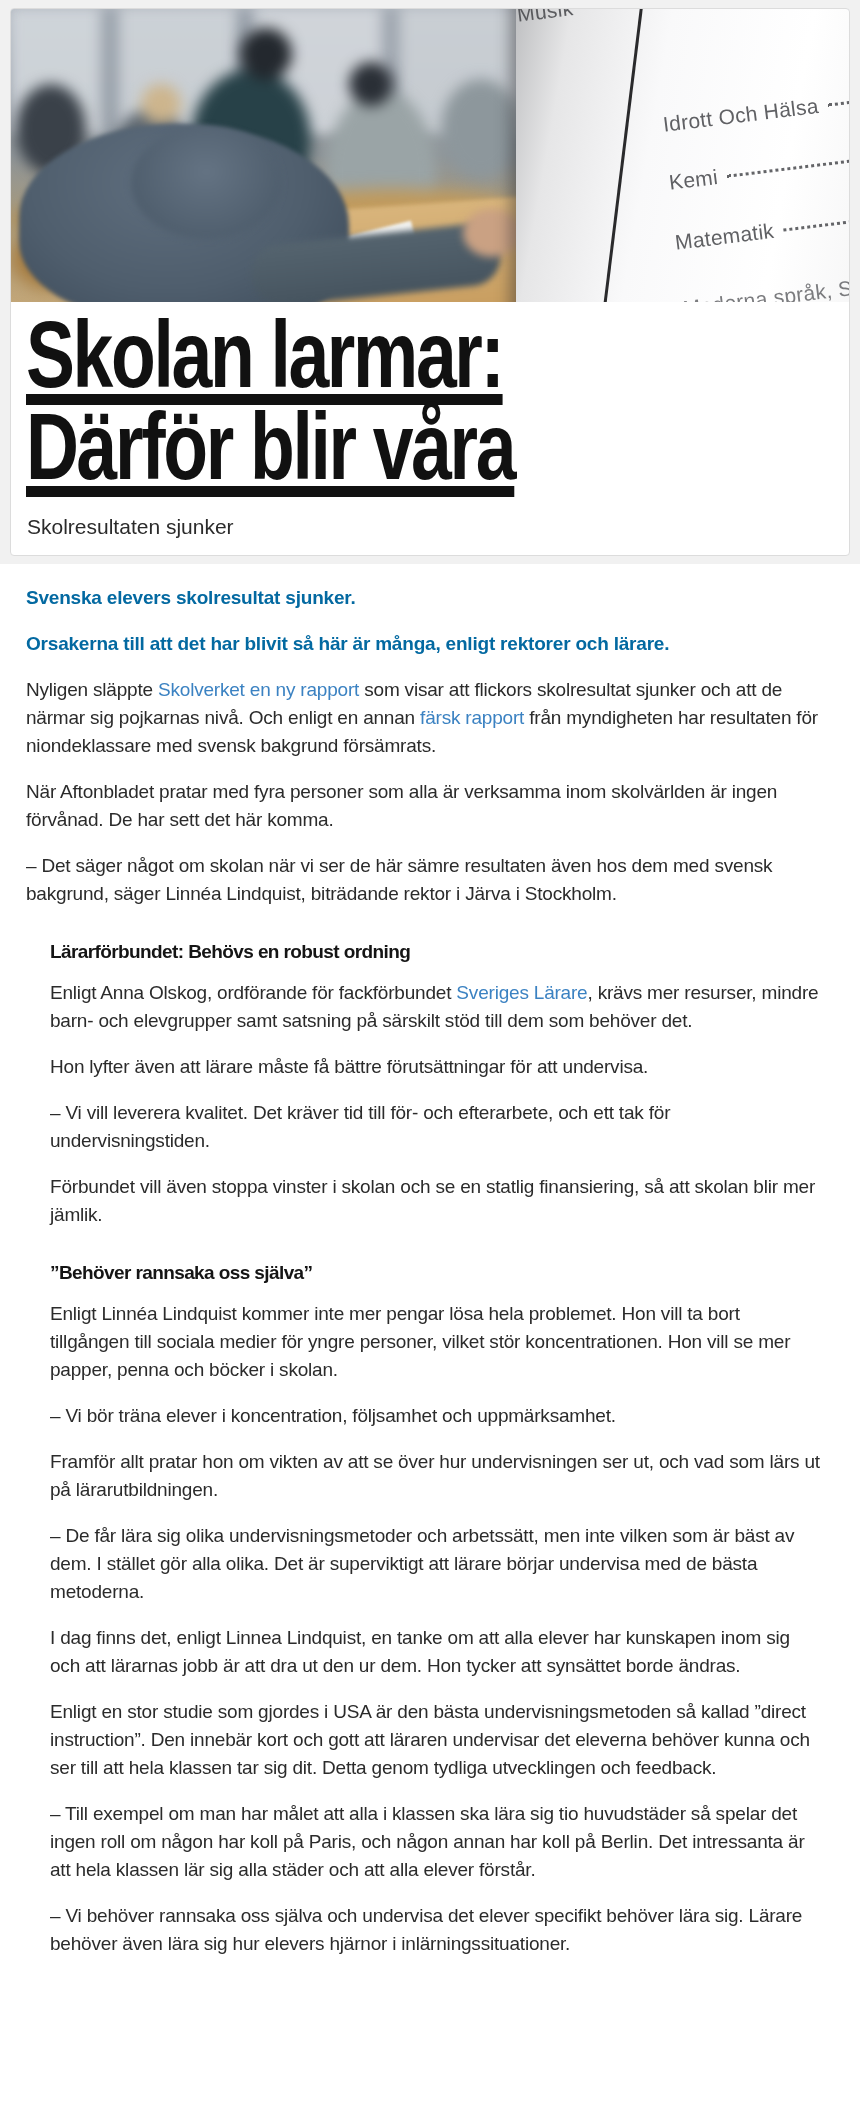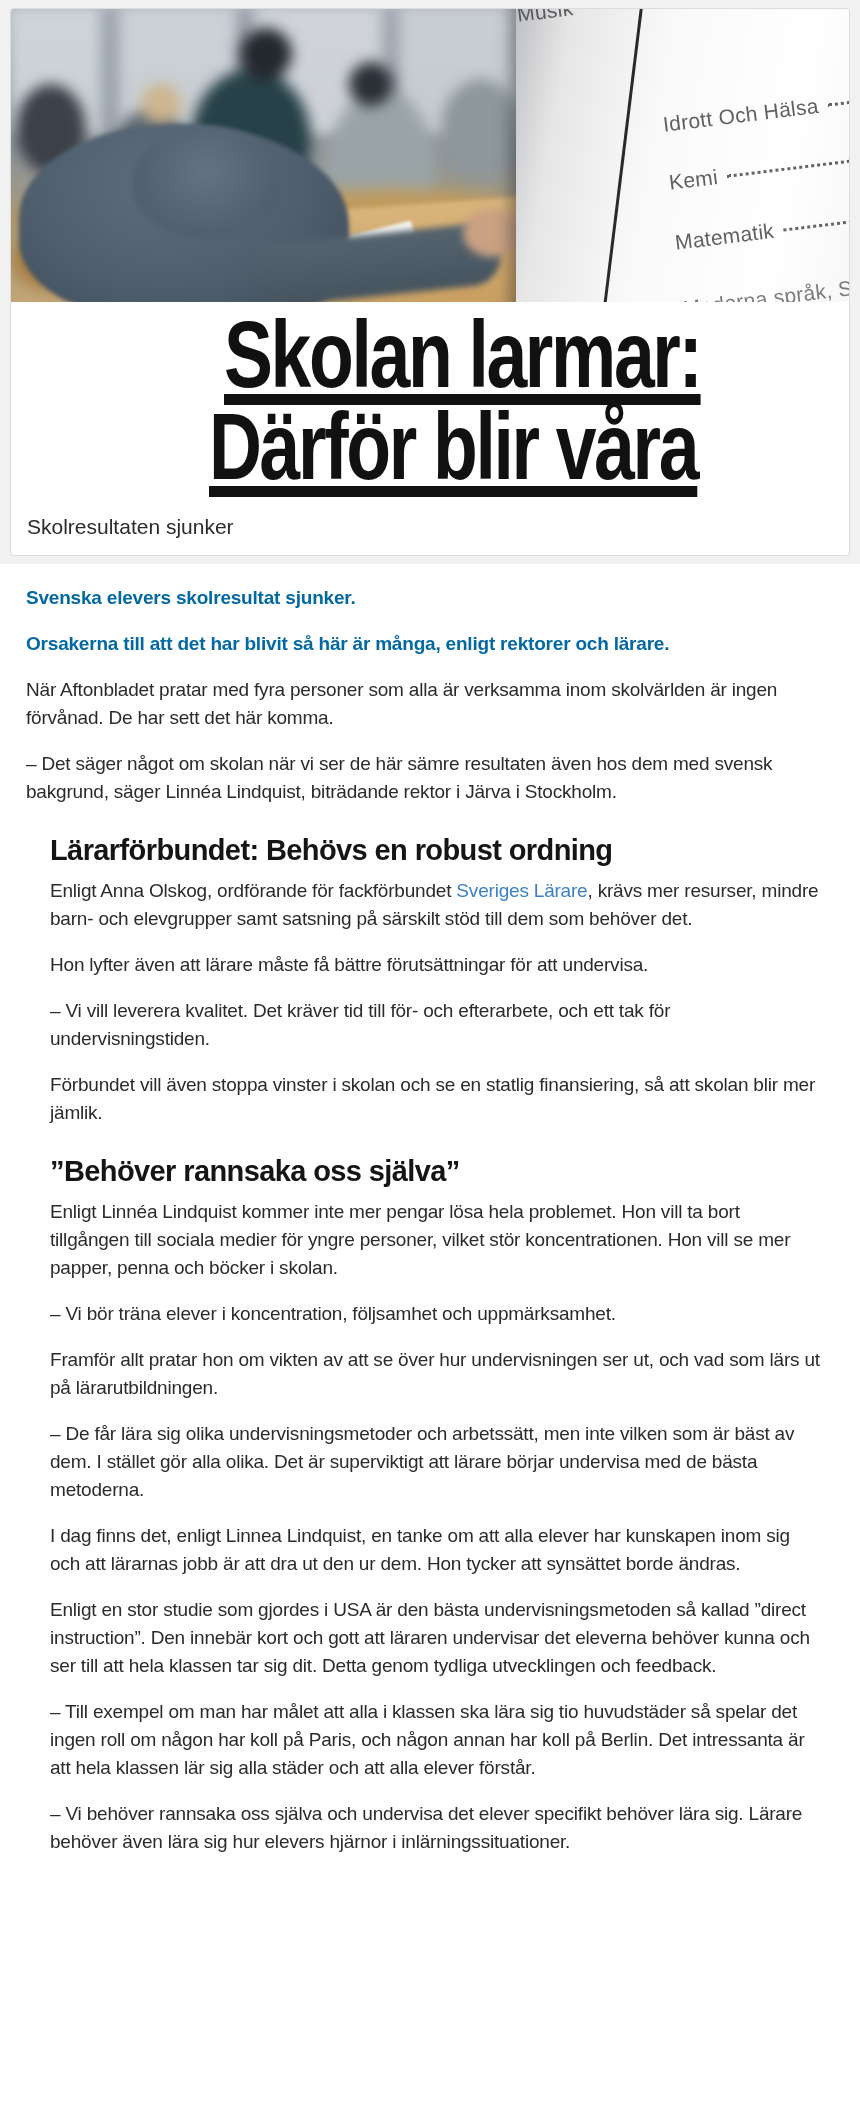--- a/index.html
+++ b/index.html
@@ -84,21 +84,21 @@
     font-size:94px;line-height:78px;font-weight:700;letter-spacing:-3px;
     color:var(--headline-text);
     border-bottom:11px solid var(--headline-text);
     transform:scaleX(0.78);transform-origin:left bottom;
   }
   .subtitle{margin:15px 0 0 1px;font-size:21px;color:#2b2b2b;}
   
   .article{padding:20px 40px 26px 26px;font-size:19px;line-height:28px;letter-spacing:-.2px;}
   .article p{margin:0 0 18px;}
   .article p.lead{font-weight:700;color:#0369a1;}
-  .article h2{font-size:29px;letter-spacing:-.6px;color:#151515;margin:30px 0 13px;}
+  .article h2{font-size:19px;letter-spacing:-.6px;color:#151515;margin:30px 0 13px;}
   .article .indent{margin-left:24px;}
   a.article-link{color:var(--link);text-decoration:none;cursor:pointer;}
 </style>
 </head>
 <body>
 
 <div class="page-top">
   <div class="card">
 
     <div class="hero">
@@ -129,33 +129,34 @@
           <div class="subject-row">
             <span>Moderna språk, Spr</span>
           </div>
           <div class="subject-row">
             <span>Musik</span>
           </div>
         </div>
     </div>
 
     <div class="headline-block">
-      <h1 id="headline" style="margin:0;text-align:right;">
+      <h1 id="headline" style="margin:0;">
           <div class="hl-line"><span>Skolan larmar:</span></div>
           <div class="hl-line"><span>Därför blir våra</span></div>
         </h1>
       <div class="subtitle">Skolresultaten sjunker</div>
     </div>
 
   </div>
 </div>
 
 <div class="article" id="article-body">
     <p class="lead">Svenska elevers skolresultat sjunker.</p>
     <p class="lead">Orsakerna till att det har blivit så här är många, enligt rektorer och lärare.</p>
+    <p>Nyligen släppte <a class="article-link" href="#">Skolverket en ny rapport</a> som visar att flickors skolresultat sjunker och att de närmar sig pojkarnas nivå. Och enligt en annan <a class="article-link" href="#">färsk rapport</a> från myndigheten har resultaten för niondeklassare med svensk bakgrund försämrats.</p>
     <p>När Aftonbladet pratar med fyra personer som alla är verksamma inom skolvärlden är ingen förvånad. De har sett det här komma.</p>
     <p>– Det säger något om skolan när vi ser de här sämre resultaten även hos dem med svensk bakgrund, säger Linnéa Lindquist, biträdande rektor i Järva i Stockholm.</p>
     <h2 class="indent">Lärarförbundet: Behövs en robust ordning</h2>
     <p class="indent">Enligt Anna Olskog, ordförande för fackförbundet <a class="article-link" href="#">Sveriges Lärare</a>, krävs mer resurser, mindre barn- och elevgrupper samt satsning på särskilt stöd till dem som behöver det.</p>
     <p class="indent">Hon lyfter även att lärare måste få bättre förutsättningar för att undervisa.</p>
     <p class="indent">– Vi vill leverera kvalitet. Det kräver tid till för- och efterarbete, och ett tak för undervisningstiden.</p>
     <p class="indent">Förbundet vill även stoppa vinster i skolan och se en statlig finansiering, så att skolan blir mer jämlik.</p>
     <h2 class="indent">”Behöver rannsaka oss själva”</h2>
     <p class="indent">Enligt Linnéa Lindquist kommer inte mer pengar lösa hela problemet. Hon vill ta bort tillgången till sociala medier för yngre personer, vilket stör koncentrationen. Hon vill se mer papper, penna och böcker i skolan.</p>
     <p class="indent">– Vi bör träna elever i koncentration, följsamhet och uppmärksamhet.</p>

